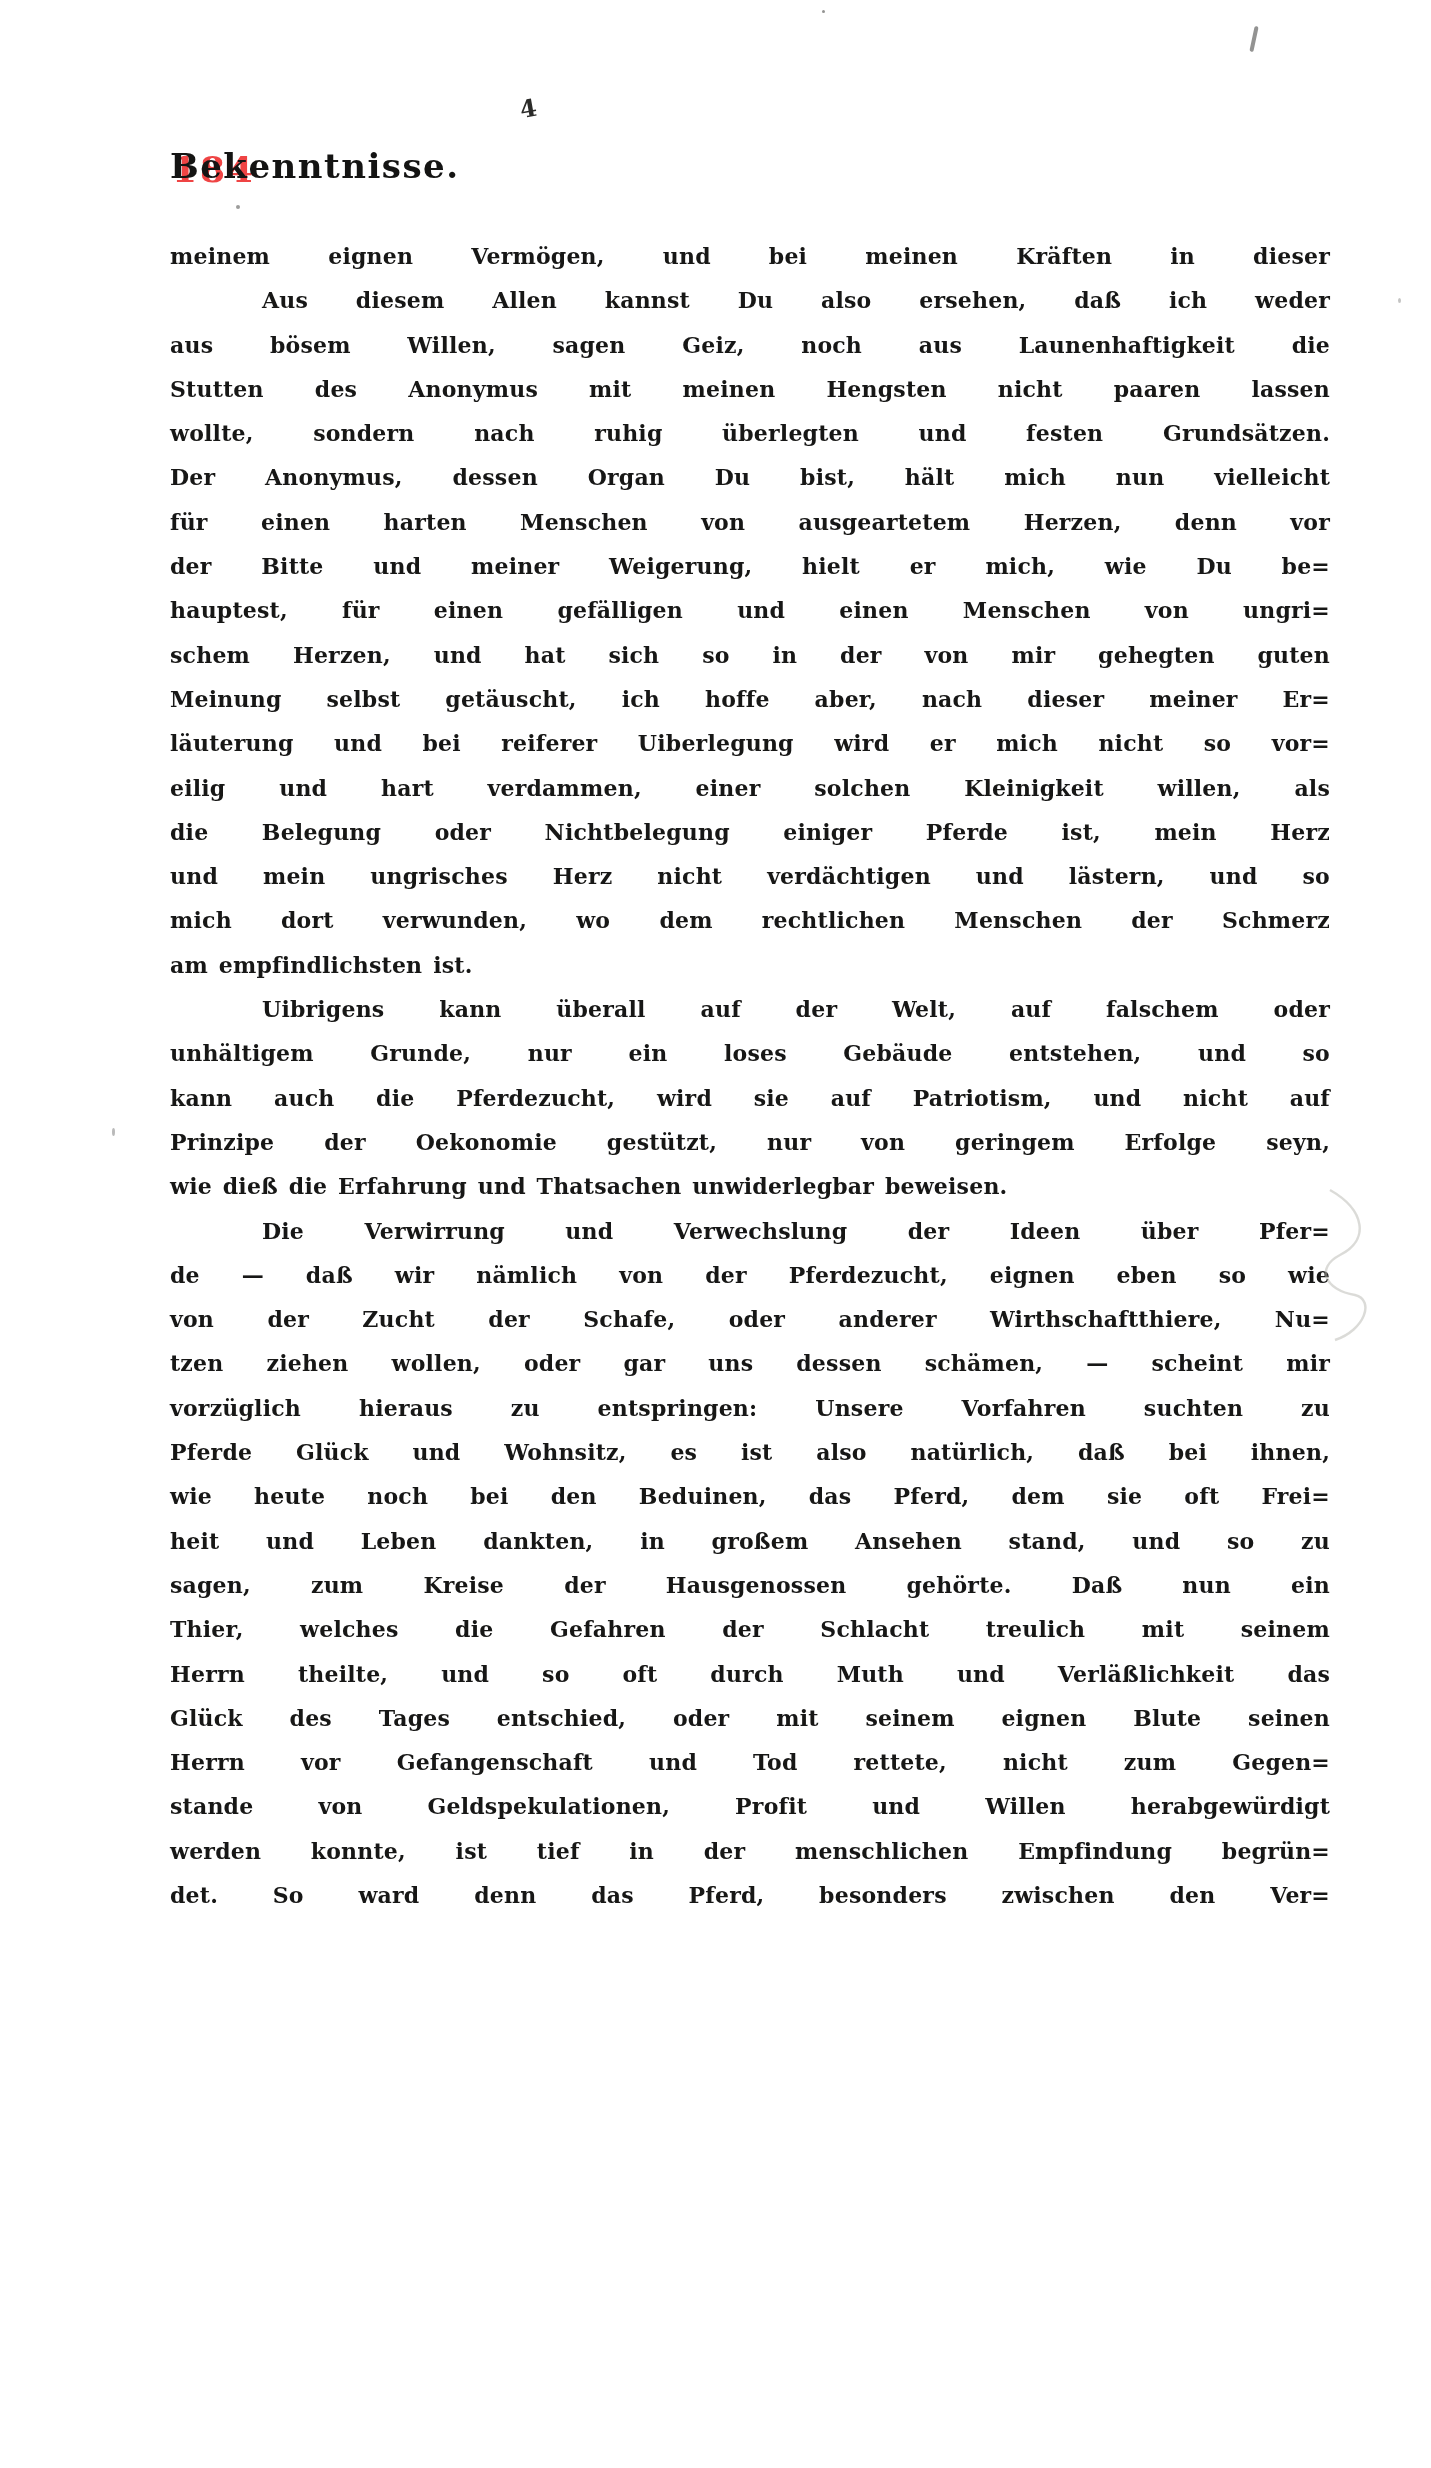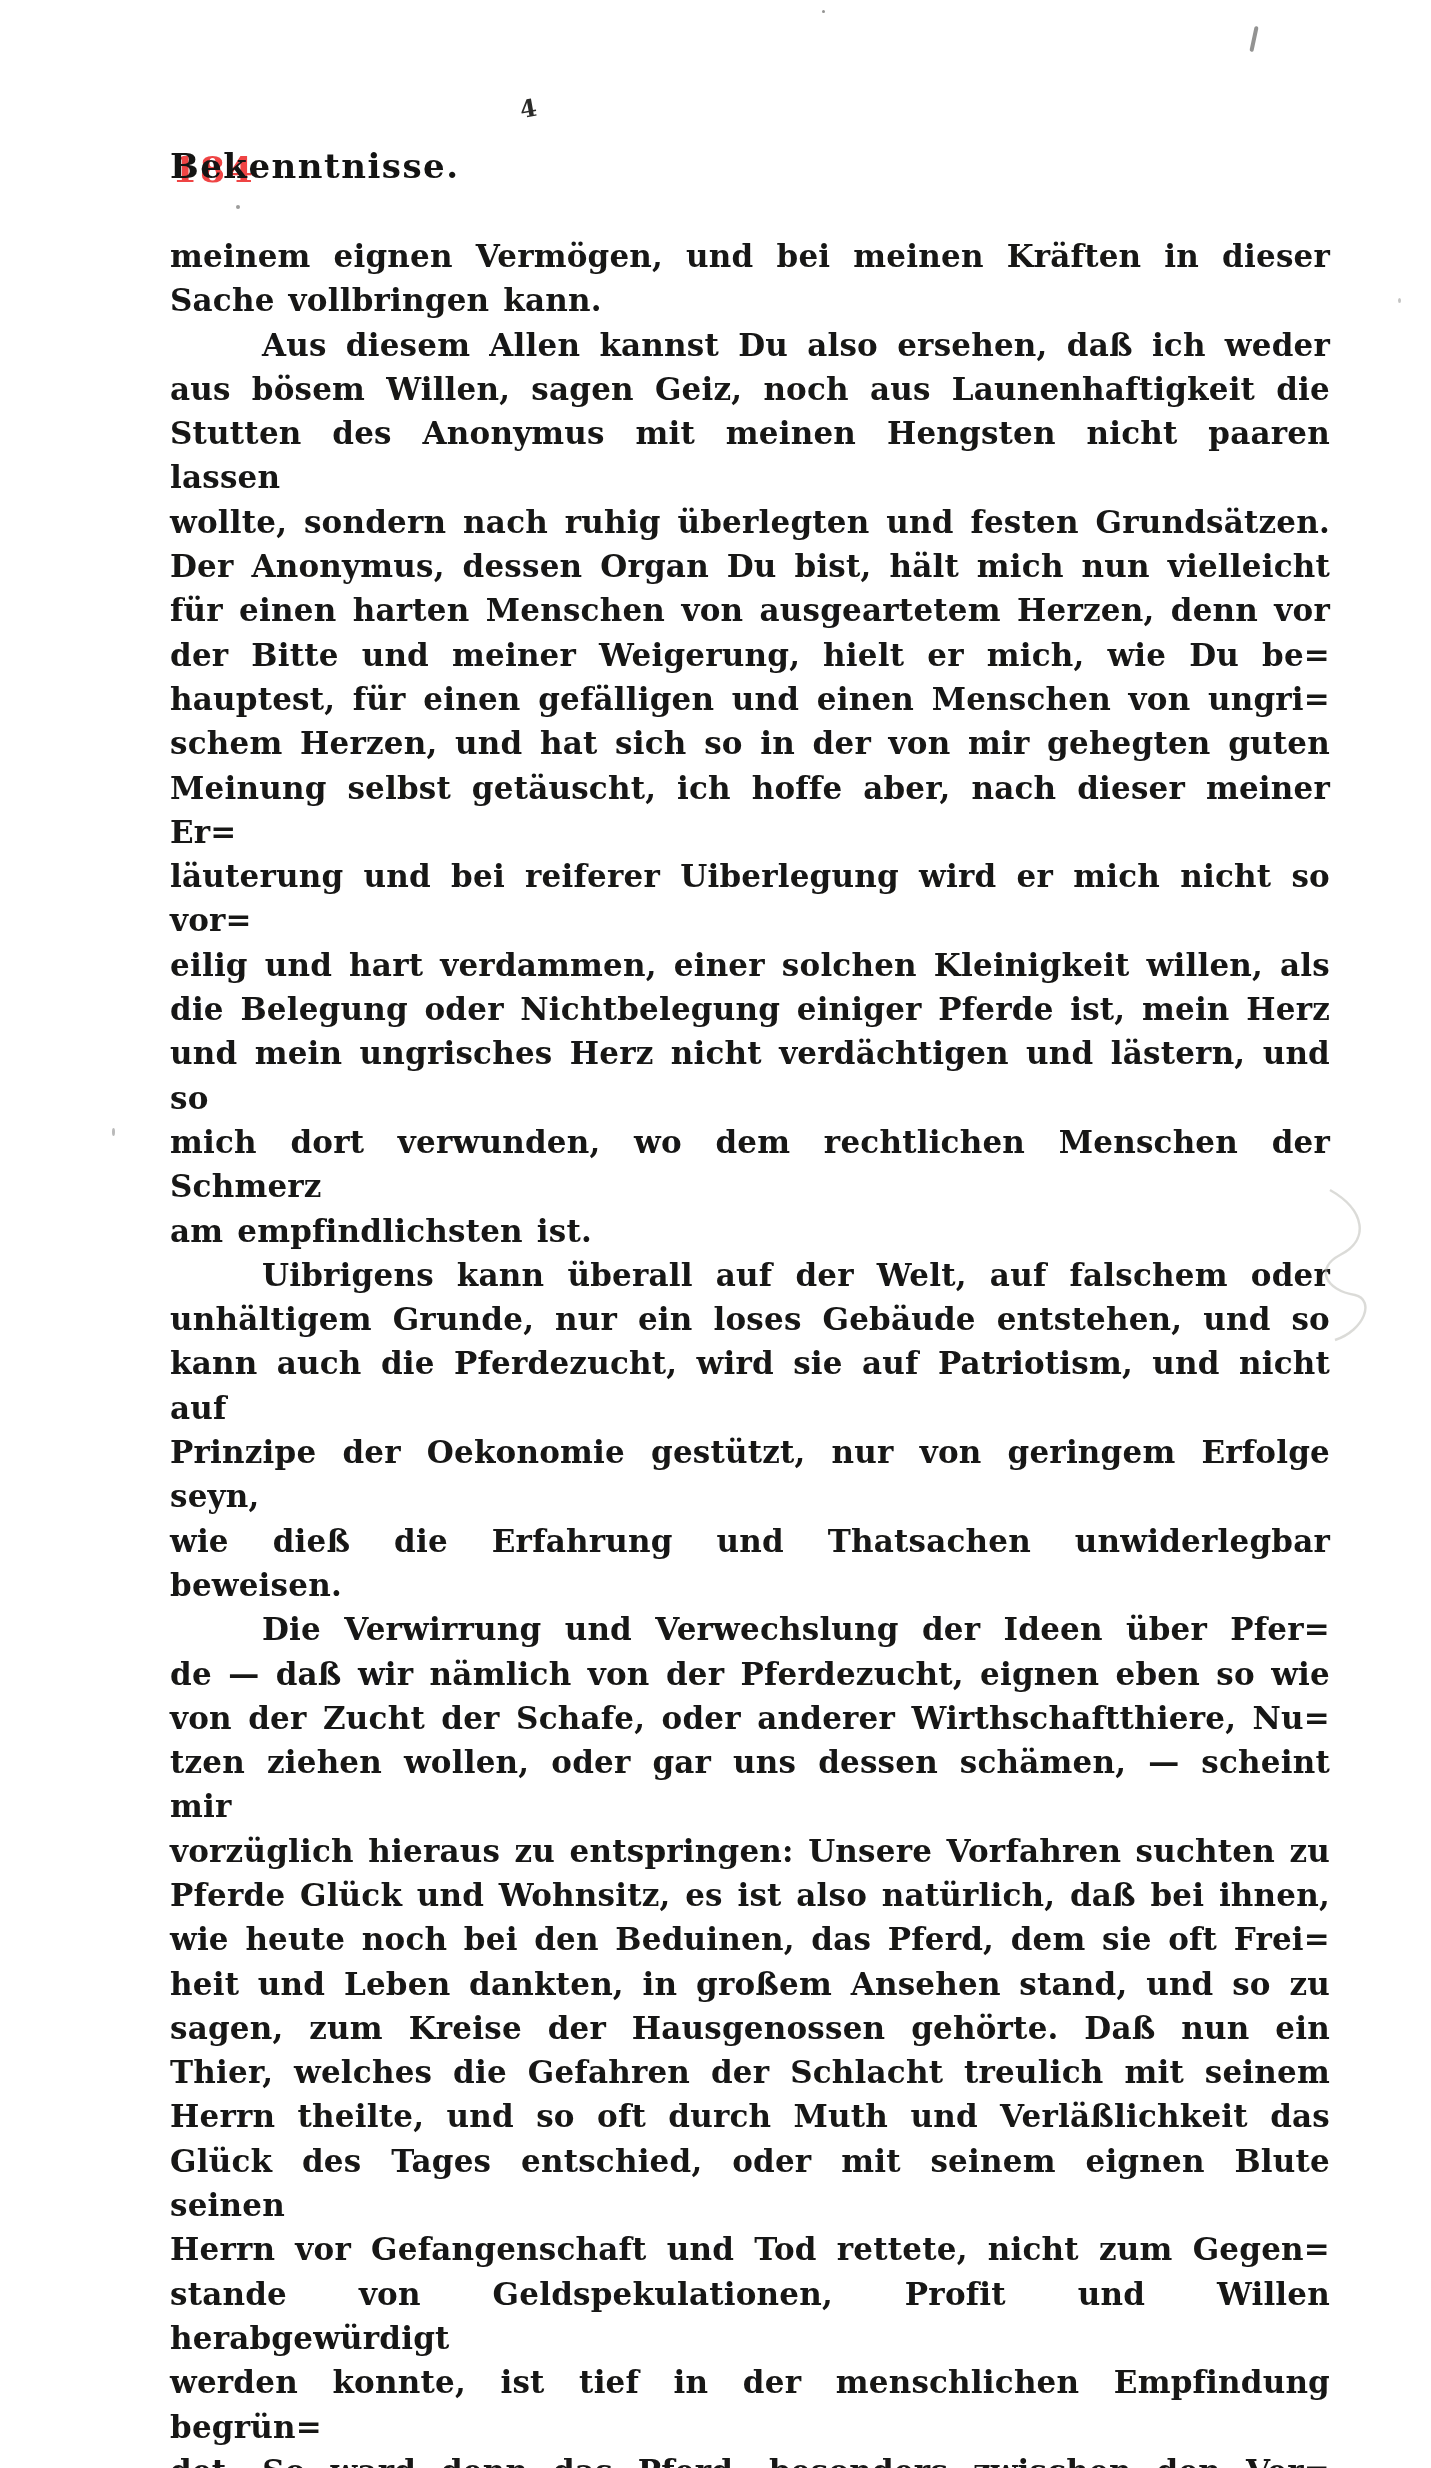--- a/index.html
+++ b/index.html
@@ -75,21 +75,21 @@
     color: #141413;
   }
   .body-text {
     position: absolute;
     top: 234px;
     left: 170px;
     width: 1160px;
   }
   .para { margin: 0; }
   .line {
-    font-size: 31px;
+    font-size: 22px;
     font-weight: bold;
     line-height: 44.3px;
     color: #171716;
     letter-spacing: 0.2px;
     word-spacing: 3px;
     text-align: justify;
     text-align-last: justify;
     width: 100%;
     box-sizing: border-box;
     white-space: nowrap;
@@ -106,21 +106,20 @@
   <span class="ink-mark">4</span>
 
   <div class="running-header">
     <span class="page-num">184</span>
     <span class="running-title">Bekenntnisse.</span>
   </div>
 
   <div class="body-text">
       <div class="para">
         <div class="line">meinem eignen Vermögen, und bei meinen Kräften in dieser</div>
-        <div class="line flush">Sache vollbringen kann.</div>
       </div>
       <div class="para">
         <div class="line indent">Aus diesem Allen kannst Du also ersehen, daß ich weder</div>
         <div class="line">aus bösem Willen, sagen Geiz, noch aus Launenhaftigkeit die</div>
         <div class="line">Stutten des Anonymus mit meinen Hengsten nicht paaren lassen</div>
         <div class="line">wollte, sondern nach ruhig überlegten und festen Grundsätzen.</div>
         <div class="line">Der Anonymus, dessen Organ Du bist, hält mich nun vielleicht</div>
         <div class="line">für einen harten Menschen von ausgeartetem Herzen, denn vor</div>
         <div class="line">der Bitte und meiner Weigerung, hielt er mich, wie Du be=</div>
         <div class="line">hauptest, für einen gefälligen und einen Menschen von ungri=</div>

